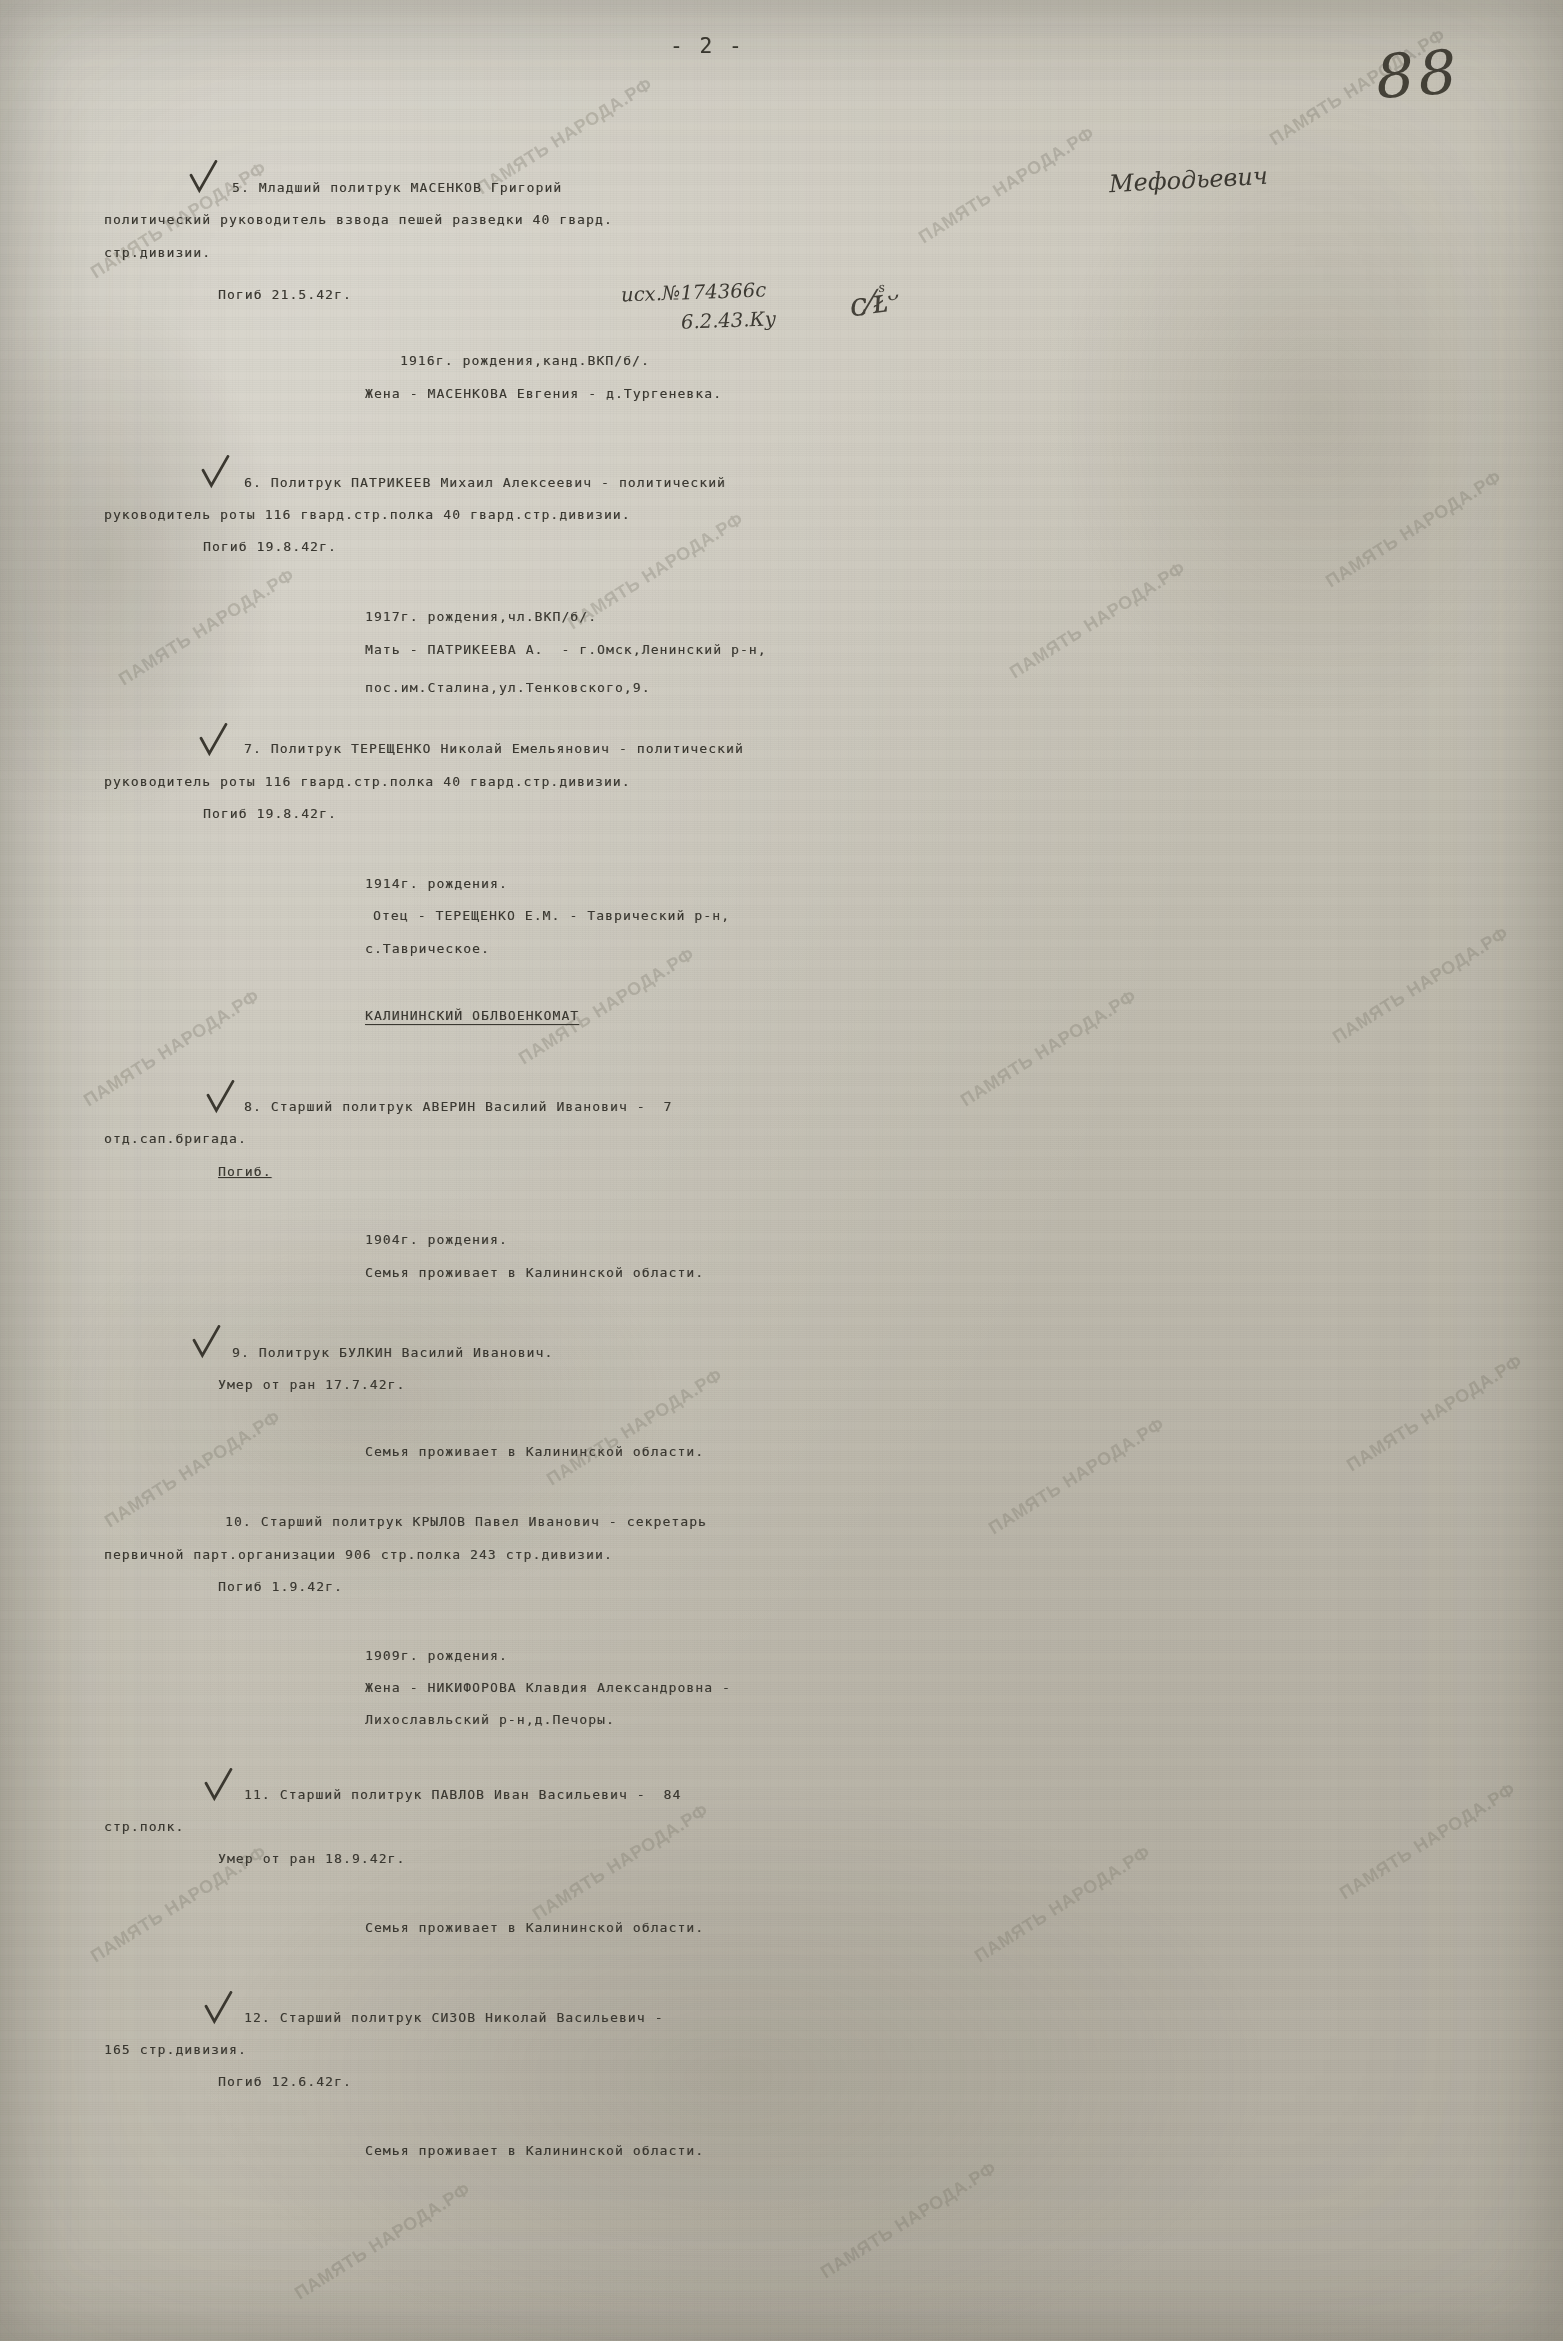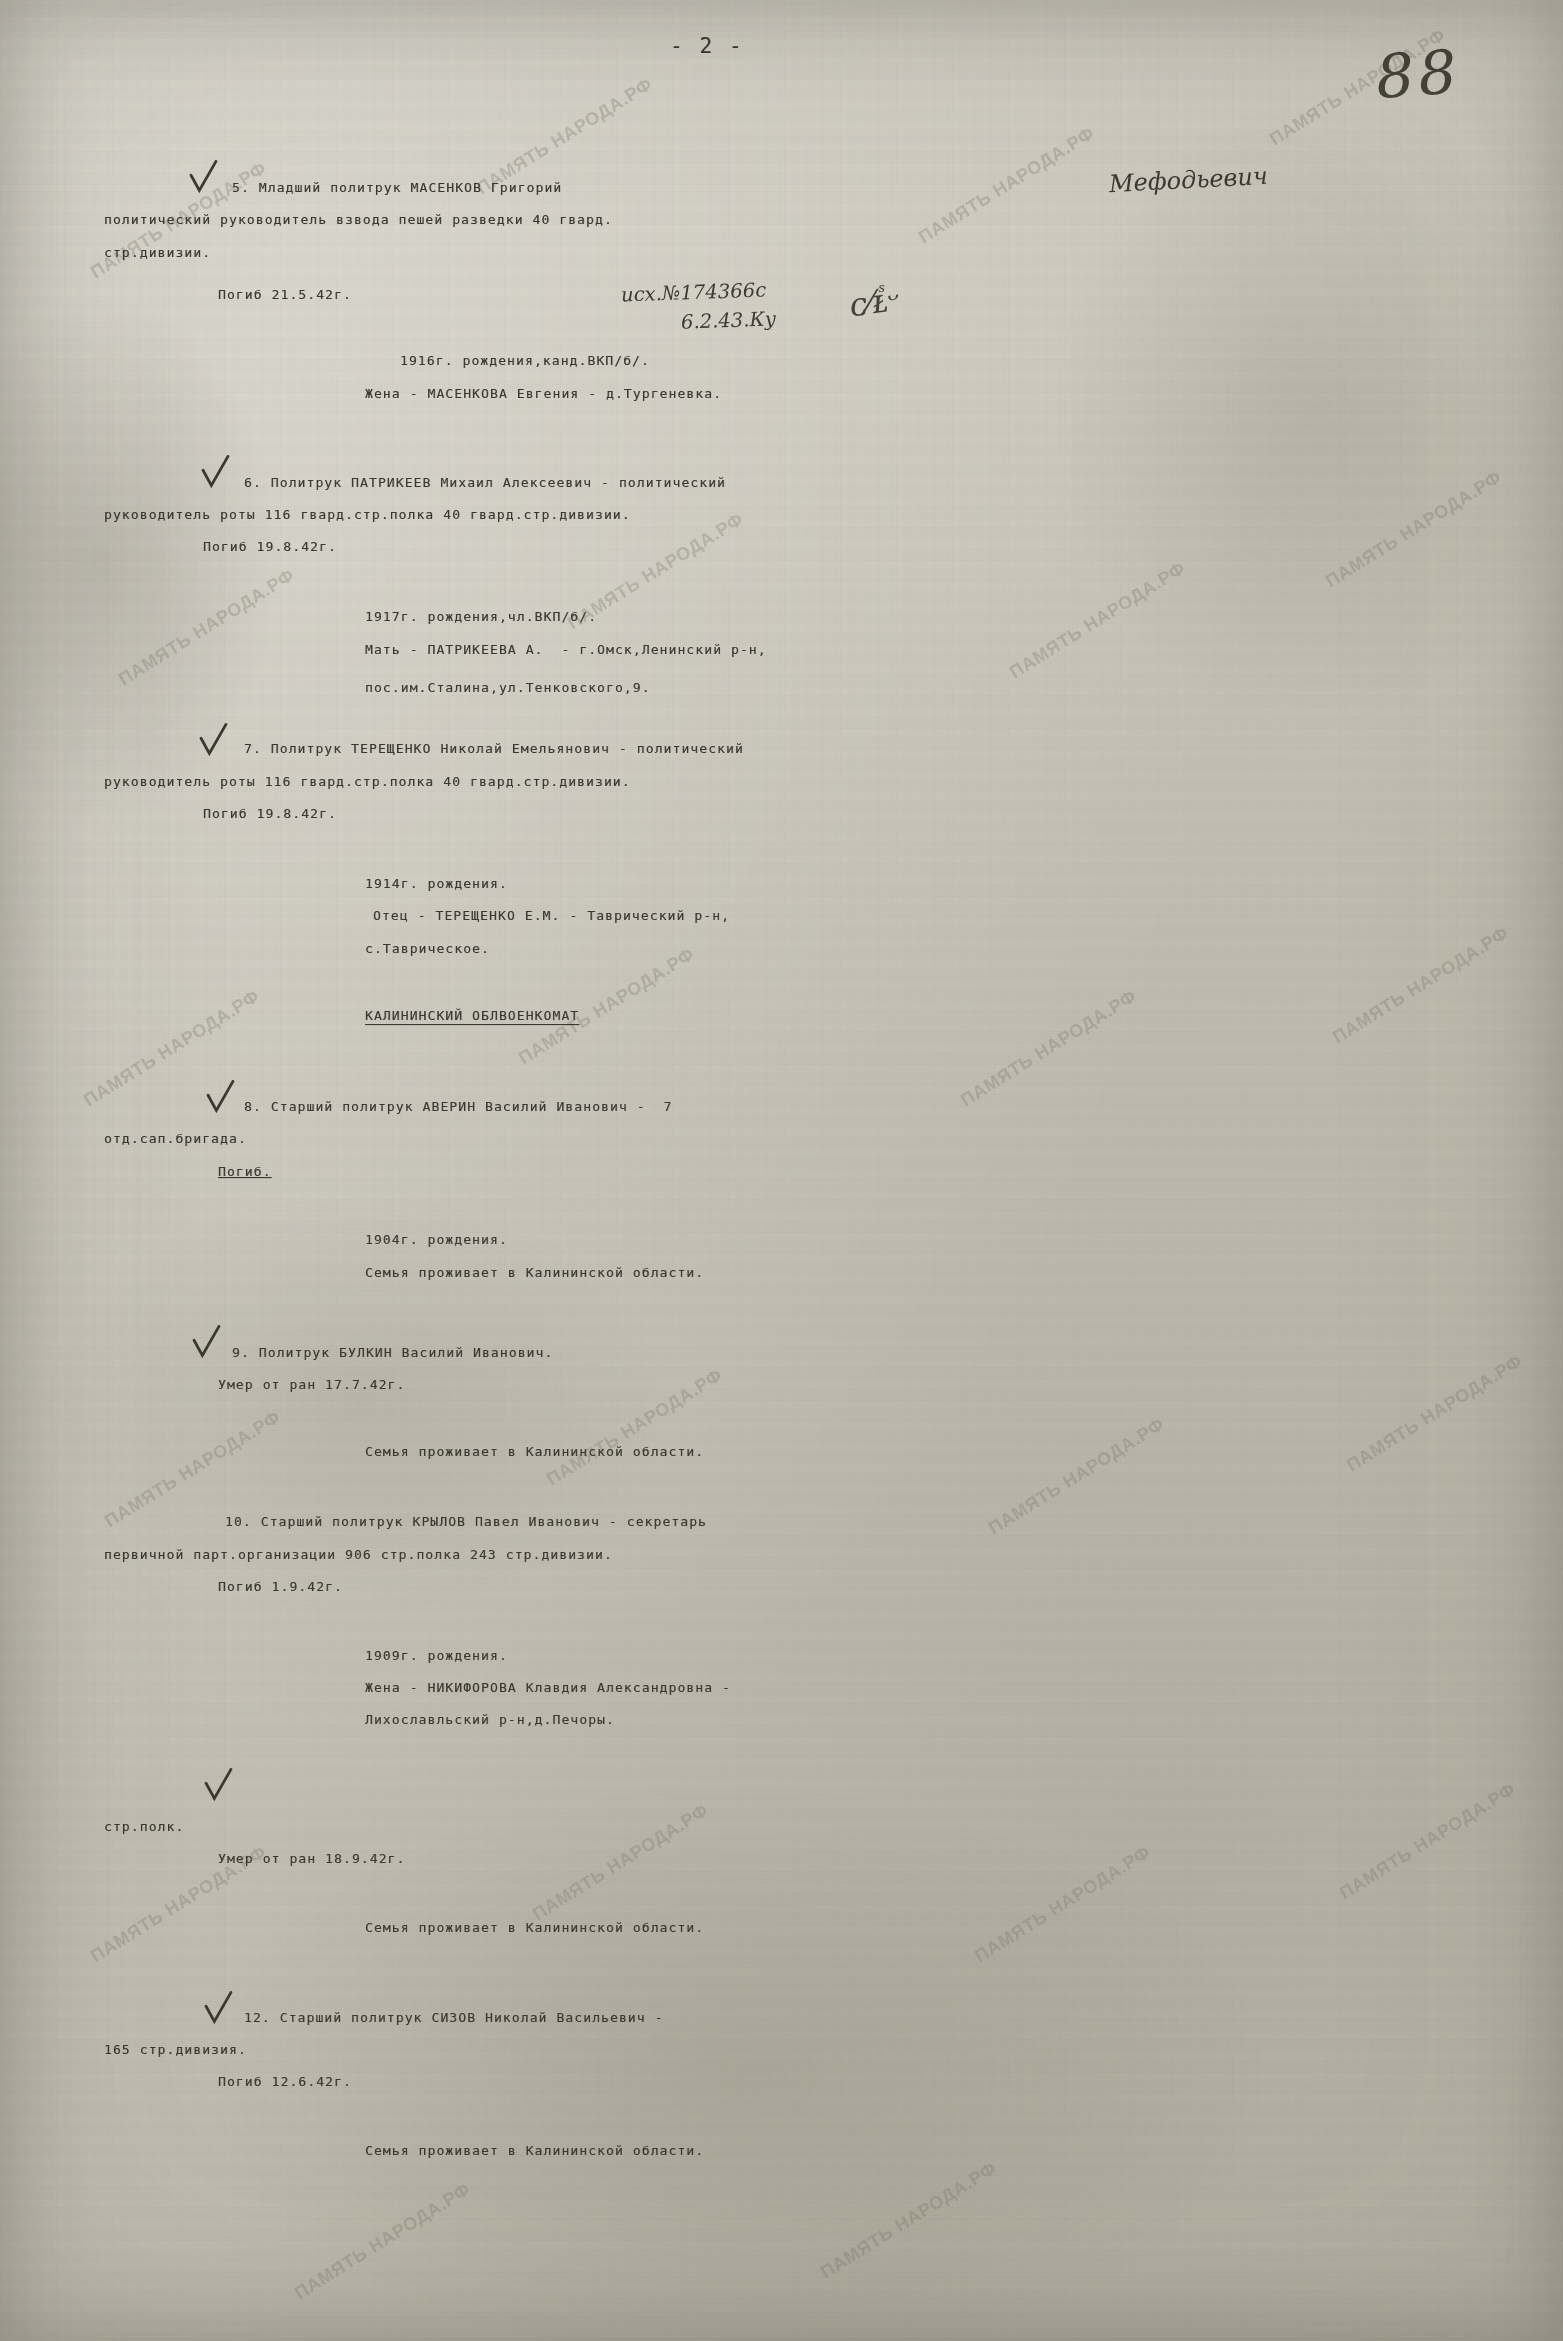--- a/index.html
+++ b/index.html
@@ -225,20 +225,21 @@
   <div class="typed" style="left:218px; top:1573px;">Погиб 1.9.42г.</div>
   <div class="typed" style="left:365px; top:1642px;">1909г. рождения.</div>
   <div class="typed" style="left:365px; top:1674px;">Жена - НИКИФОРОВА Клавдия Александровна -</div>
   <div class="typed" style="left:365px; top:1706px;">Лихославльский р-н,д.Печоры.</div>
 
   <div class="check" style="left:203px; top:1768px;">
     <svg viewBox="0 0 44 52">
         <path d="M4 22 L16 44 L40 2" fill="none" stroke="#3c3931" stroke-width="4" stroke-linecap="round"></path>
       </svg>
   </div>
+  <div class="typed" style="left:244px; top:1781px;">11. Старший политрук ПАВЛОВ Иван Васильевич -  84</div>
   <div class="typed" style="left:104px; top:1813px;">стр.полк.</div>
   <div class="typed" style="left:218px; top:1845px;">Умер от ран 18.9.42г.</div>
   <div class="typed" style="left:365px; top:1914px;">Семья проживает в Калининской области.</div>
 
   <div class="check" style="left:203px; top:1991px;">
     <svg viewBox="0 0 44 52">
         <path d="M4 22 L16 44 L40 2" fill="none" stroke="#3c3931" stroke-width="4" stroke-linecap="round"></path>
       </svg>
   </div>
   <div class="typed" style="left:244px; top:2004px;">12. Старший политрук СИЗОВ Николай Васильевич -</div>

